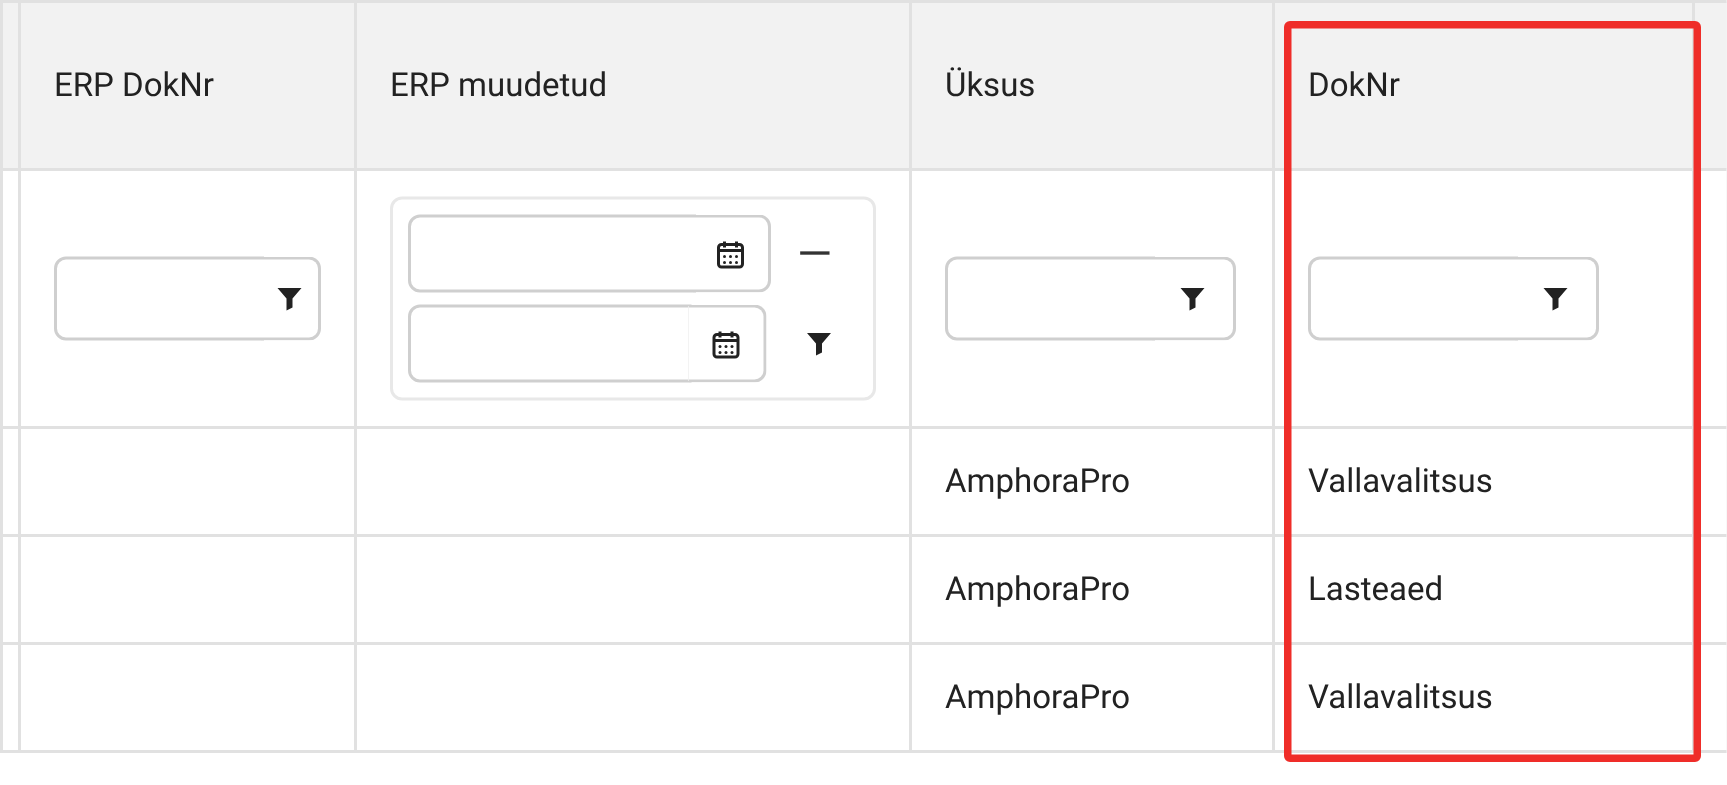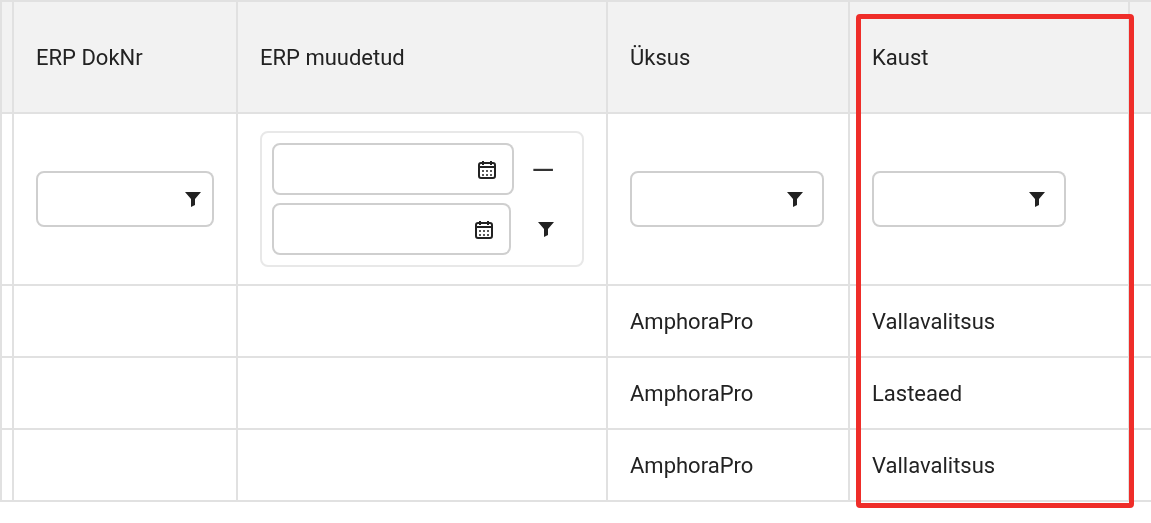--- a/index.html
+++ b/index.html
@@ -152,21 +152,21 @@
       <col class="c4">
       <col class="c5">
   </colgroup>
 
   <tbody>
       <tr class="headrow">
     <th class="stub"></th>
     <th>ERP DokNr</th>
     <th>ERP muudetud</th>
     <th>Üksus</th>
-    <th>Kaust</th>
+    <th>DokNr</th>
     <th class="stub"></th>
   </tr>
 
   <tr class="filterrow">
     <td class="stub"></td>
 
     <td>
       <div class="filter-text">
         <input class="txt" value="" style="">
         <div class="filterbtn">

